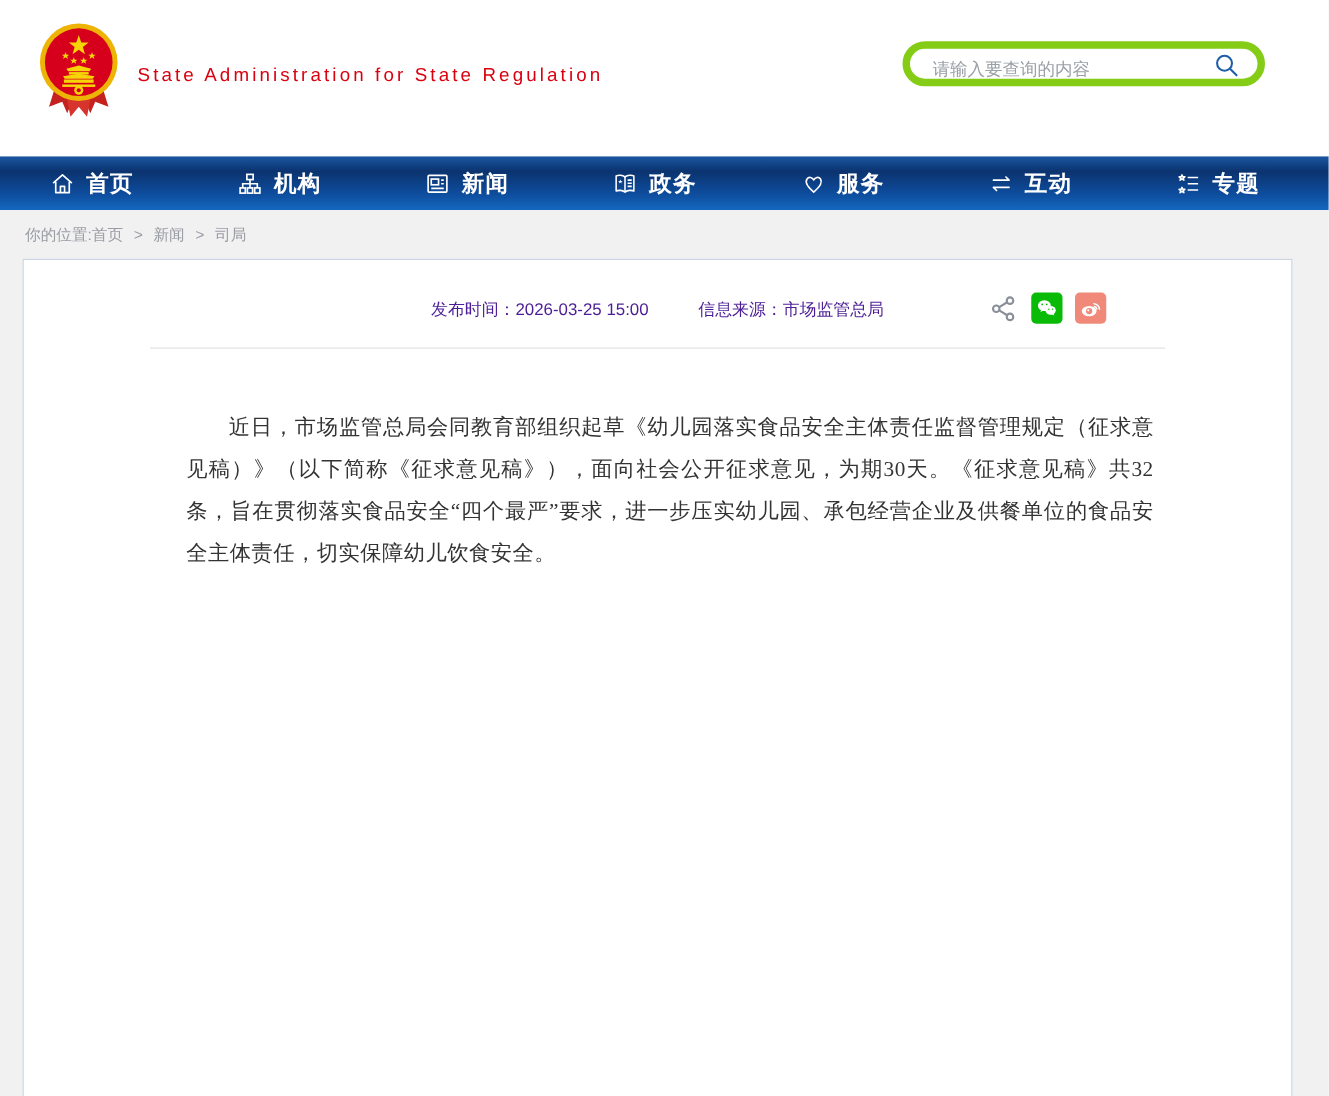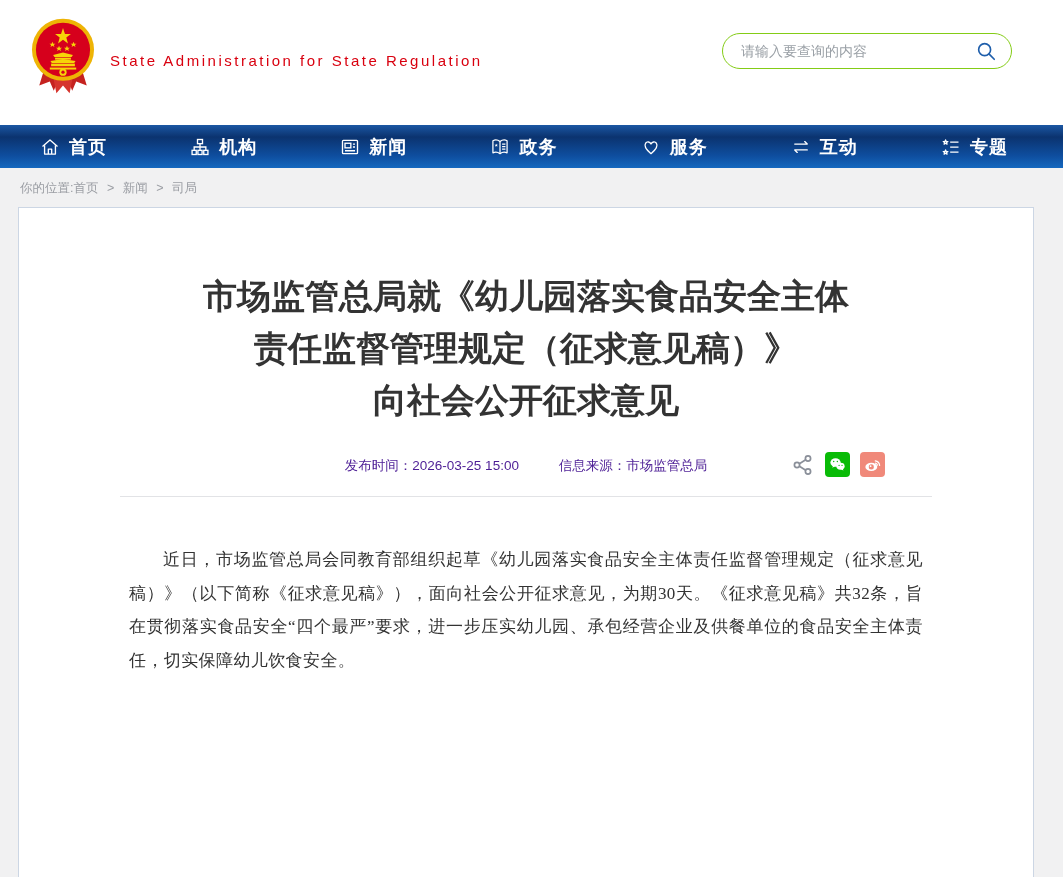--- a/index.html
+++ b/index.html
@@ -38,25 +38,25 @@
     letter-spacing: 2.5px;
     margin-top: 6px;
     font-weight: 400;
   }
   .search-box {
     position: absolute;
     right: 51px;
     top: 33px;
     width: 290px;
     height: 36px;
-    border: 1px solid #84cc16;
+    border: 6px solid #84cc16;
     border-radius: 18px;
     background: #fff;
     display: flex;
-    align-items: center;
+    align-items: flex-end;
     padding: 0 14px 0 18px;
   }
   .search-box input {
     border: none;
     outline: none;
     flex: 1;
     font-size: 14px;
     color: #333;
     background: transparent;
     font-family: "Liberation Sans", sans-serif;
@@ -162,20 +162,21 @@
     margin-top: 46px;
     font-family: "Liberation Serif", serif;
     font-size: 17px;
     line-height: 33.5px;
     color: #333;
     text-align: justify;
   }
   .article-body p {
     text-indent: 2em;
     letter-spacing: 0.4px;
+    margin-left: 20px;
   }
 </style>
 </head>
 <body>
 
 <div class="header">
   <div class="brand">
     <svg class="emblem" viewBox="0 0 100 122">
 
       <path d="M22 78 L14 104 L30 98 L36 112 L46 88 Z" fill="#c5221f"></path>
@@ -280,25 +281,20 @@
 
 <div class="breadcrumb">
   <span>你的位置:</span><span class="crumb-link">首页</span>
   <span class="sep">&gt;</span>
   <span class="crumb-link">新闻</span>
   <span class="sep">&gt;</span>
   <span class="crumb-link">司局</span>
 </div>
 
 <div class="card">
-  <h1 class="article-title">
-    <div>市场监管总局就《幼儿园落实食品安全主体</div>
-    <div>责任监督管理规定（征求意见稿）》</div>
-    <div>向社会公开征求意见</div>
-  </h1>
 
   <div class="meta-row">
     <div class="meta-center">
       <span class="meta-item">发布时间：2026-03-25 15:00</span>
       <span class="meta-item">信息来源：市场监管总局</span>
     </div>
     <div class="share-group">
       <svg class="share-icon-btn" viewBox="0 0 24 24" fill="none" stroke="#8a8f99" stroke-width="1.7">
         <circle cx="6" cy="12" r="2.6"></circle>
           <circle cx="17" cy="5.5" r="2.6"></circle>

